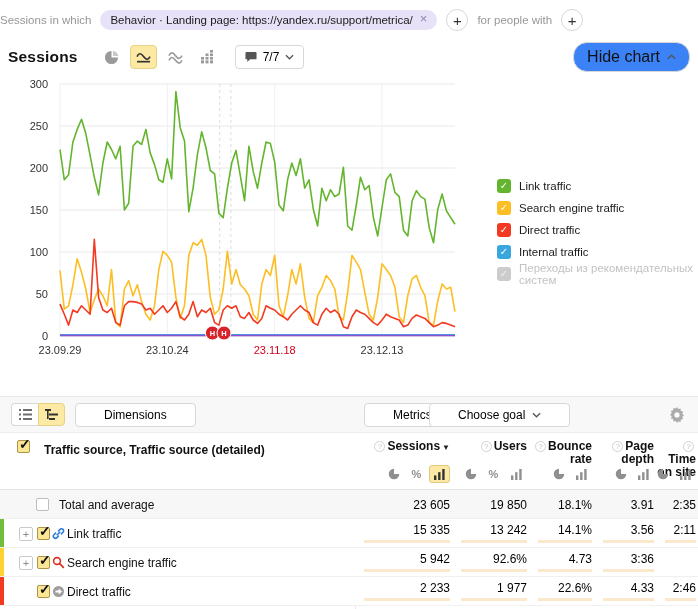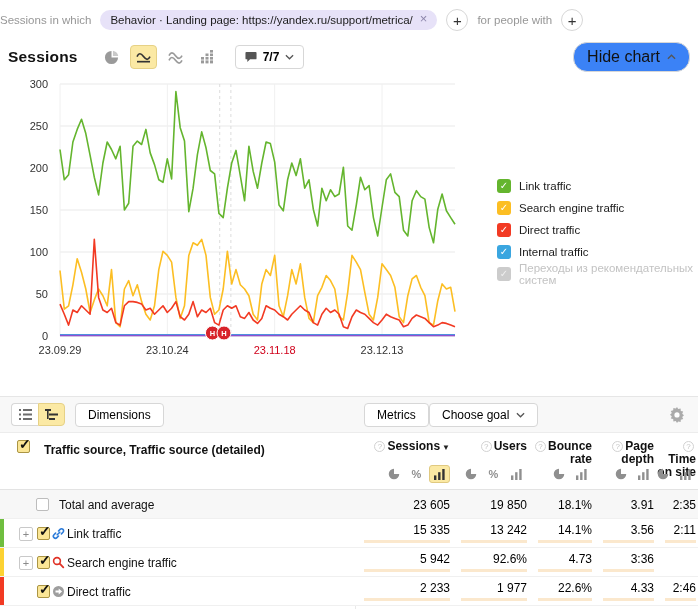--- a/index.html
+++ b/index.html
@@ -18,21 +18,21 @@
               justify-content:center; cursor:pointer; flex:none; }
 
   
   .sec-head { position:absolute; top:44px; left:8px; right:8px; height:26px; display:flex; align-items:center; }
   .sec-title { font-size:15.5px; font-weight:bold; margin-right:20px; letter-spacing:.2px; }
   .ctype { width:27px; height:24px; display:flex; align-items:center; justify-content:center;
            border-radius:4px; margin-right:5px; cursor:pointer; border:1px solid transparent; }
   .ctype svg { display:block; }
   .ctype.sel { background:#fbe9a4; border-color:#e6d186; }
   .ann-dd { display:flex; align-items:center; gap:6px; border:1px solid #d7d7d7; border-radius:4px;
-            padding:4px 9px; margin-left:9px; font-size:12px; color:#000; cursor:pointer; background:#fff;font-weight:bold; }
+            padding:4px 9px; margin-left:9px; font-size:12px; color:#000; cursor:pointer; background:#fff; }
   .hide-chart { margin-left:auto; display:flex; align-items:center; gap:7px; border:1px solid #d7d7d7;
                 border-radius:14px; padding:5px 13px; font-size:16px; background:#3b82f6; cursor:pointer; }
 
   
   .chart-area { position:absolute; top:76px; left:0; width:698px; height:318px; }
   #chart-svg { position:absolute; left:0; top:0; }
   .ylab { font-size:11px; fill:#333; font-family:"Liberation Sans",sans-serif; }
   .xlab { font-size:11px; fill:#333; font-family:"Liberation Sans",sans-serif; }
   .xlab.wk { fill:#d0021b; }
   .pin-txt { font-size:7.5px; font-weight:bold; fill:#fff; font-family:"Liberation Sans",sans-serif; }
@@ -50,21 +50,21 @@
   .vdiv { position:absolute; left:355px; top:0; bottom:0; width:1px; background:#e9e9e9; }
 
   .toolbar { position:relative; height:36px; background:#f8f8f8; border-bottom:1px solid #ececec;
              display:flex; align-items:center; padding:0 11px; }
   .viewgrp { display:flex; }
   .vbtn { width:27px; height:23px; border:1px solid #d7d7d7; background:#fff; display:flex;
           align-items:center; justify-content:center; cursor:pointer; }
   .vbtn:first-child { border-radius:4px 0 0 4px; border-right:none; }
   .vbtn:last-child { border-radius:0 4px 4px 0; }
   .vbtn.sel { background:#fbe9a4; border-color:#e6d186; }
-  .tbtn { border:1px solid #d7d7d7; border-radius:4px; background:#fff; height:24px; padding:0 12px;
+  .tbtn { border:1px solid #d7d7d7; border-radius:4px; background:#fff; height:24px; padding:0 28px;
           font-size:12px; color:#000; display:flex; align-items:center; gap:7px; cursor:pointer;
           font-family:"Liberation Sans",sans-serif; }
   .tbtn.dims { margin-left:10px; }
   .tbtn.metrics { position:absolute; left:364px; }
   .tbtn.goal { position:absolute; left:429px; }
   .gear { position:absolute; right:13px; top:10px; cursor:pointer; }
 
   .thead { position:relative; height:57px; border-bottom:1px solid #e3e3e3; background:#fff; }
   .dim-label { position:absolute; left:44px; top:10px; font-weight:bold; font-size:12px; cursor:pointer; }
   .mgrid { position:absolute; left:355px; top:0; right:0; bottom:0; display:grid;

